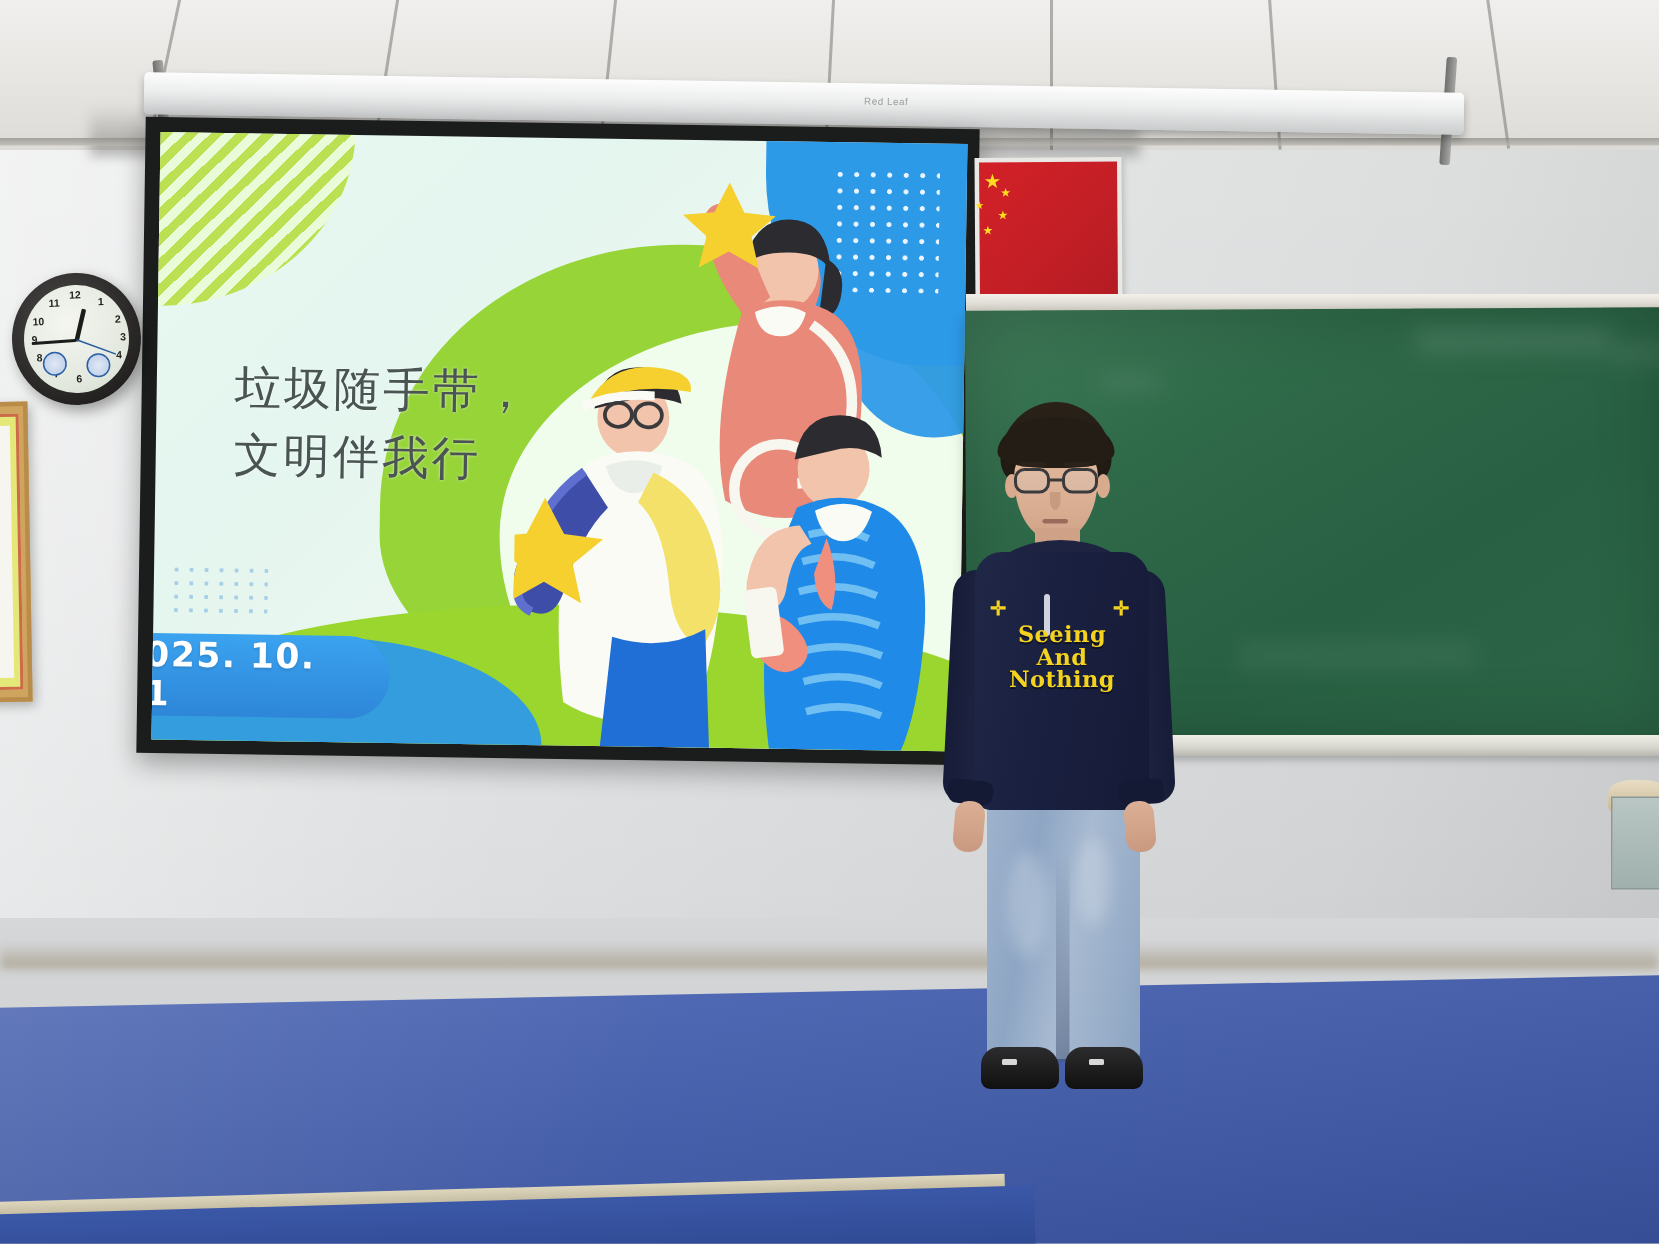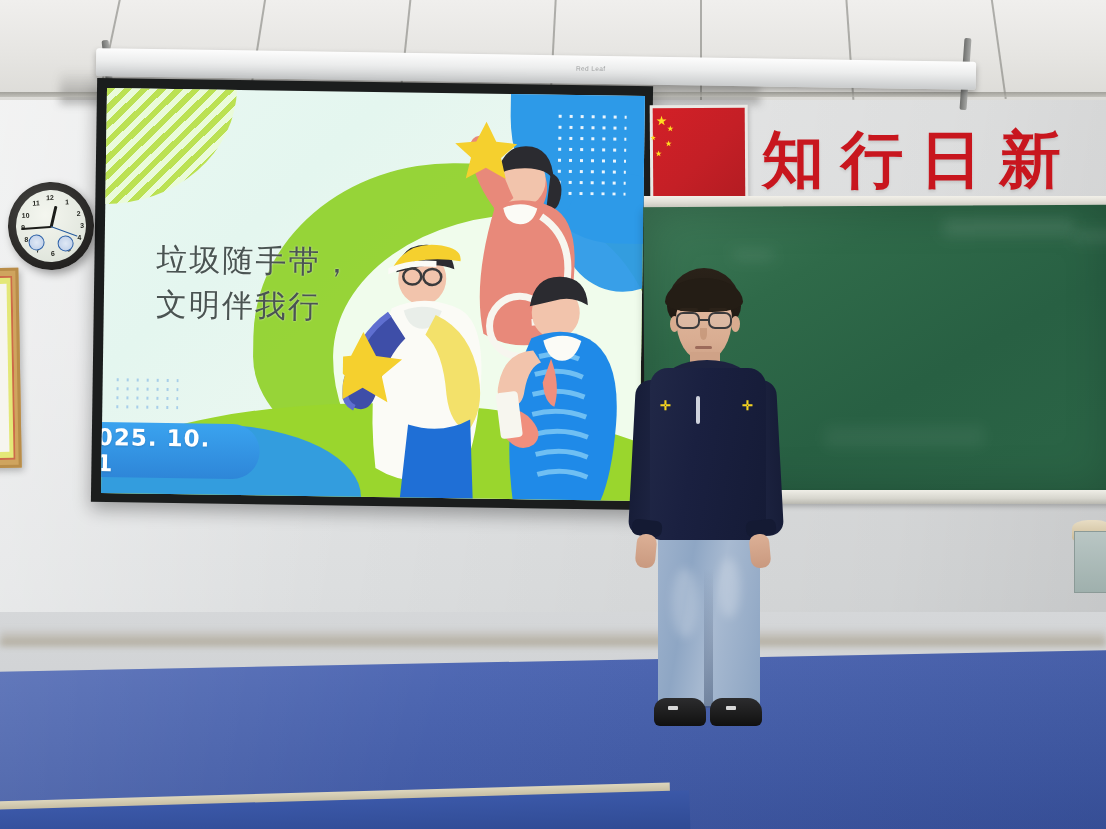--- a/index.html
+++ b/index.html
@@ -512,21 +512,20 @@
   <div class="flag-frame">
     <div class="flag">
       <span class="star" style="left:3px;  top:6px;  font-size:13px;">★</span>
       <span class="star" style="left:14px; top:17px; font-size:8px;">★</span>
       <span class="star" style="left:12px; top:32px; font-size:8px;">★</span>
       <span class="star" style="left:2px;  top:42px; font-size:8px;">★</span>
       <span class="star" style="left:-3px; top:26px; font-size:7px;">★</span>
     </div>
   </div>
 
-  <div class="motto">知行日新</div>
 
   <div class="bb-top-rail"></div>
   <div class="blackboard">
     <div class="bb-smudge" style="left:300px; top:14px; width:130px; height:16px;"></div>
     <div class="bb-smudge" style="left:430px; top:26px; width:60px; height:10px;"></div>
     <div class="bb-smudge" style="left:90px;  top:44px; width:40px; height:8px;"></div>
     <div class="bb-smudge" style="left:180px; top:220px; width:160px; height:22px; opacity:.5;"></div>
   </div>
   <div class="bb-tray"></div>
 
@@ -568,20 +567,25 @@
     </div>
 
     <div class="sleeve-l"></div>
     <div class="sleeve-r"></div>
     <div class="hood"></div>
     <div class="torso"></div>
     <div class="hood-strings"></div>
     <div class="plus" style="left:50px;">✛</div>
     <div class="plus" style="left:132px;">✛</div>
 
+    <div class="hoodie-text">
+      <span>Seeing</span>
+      <span>And</span>
+      <span>Nothing</span>
+    </div>
 
     <div class="cuff" style="left:22px; transform:rotate(6deg);"></div>
     <div class="cuff" style="left:136px; transform:rotate(-6deg);"></div>
     <div class="hand-shape" style="left:26px; transform:rotate(5deg);"></div>
     <div class="hand-shape" style="left:140px; transform:rotate(-5deg);"></div>
   </div>
 
 </div>
 
 </body></html>

